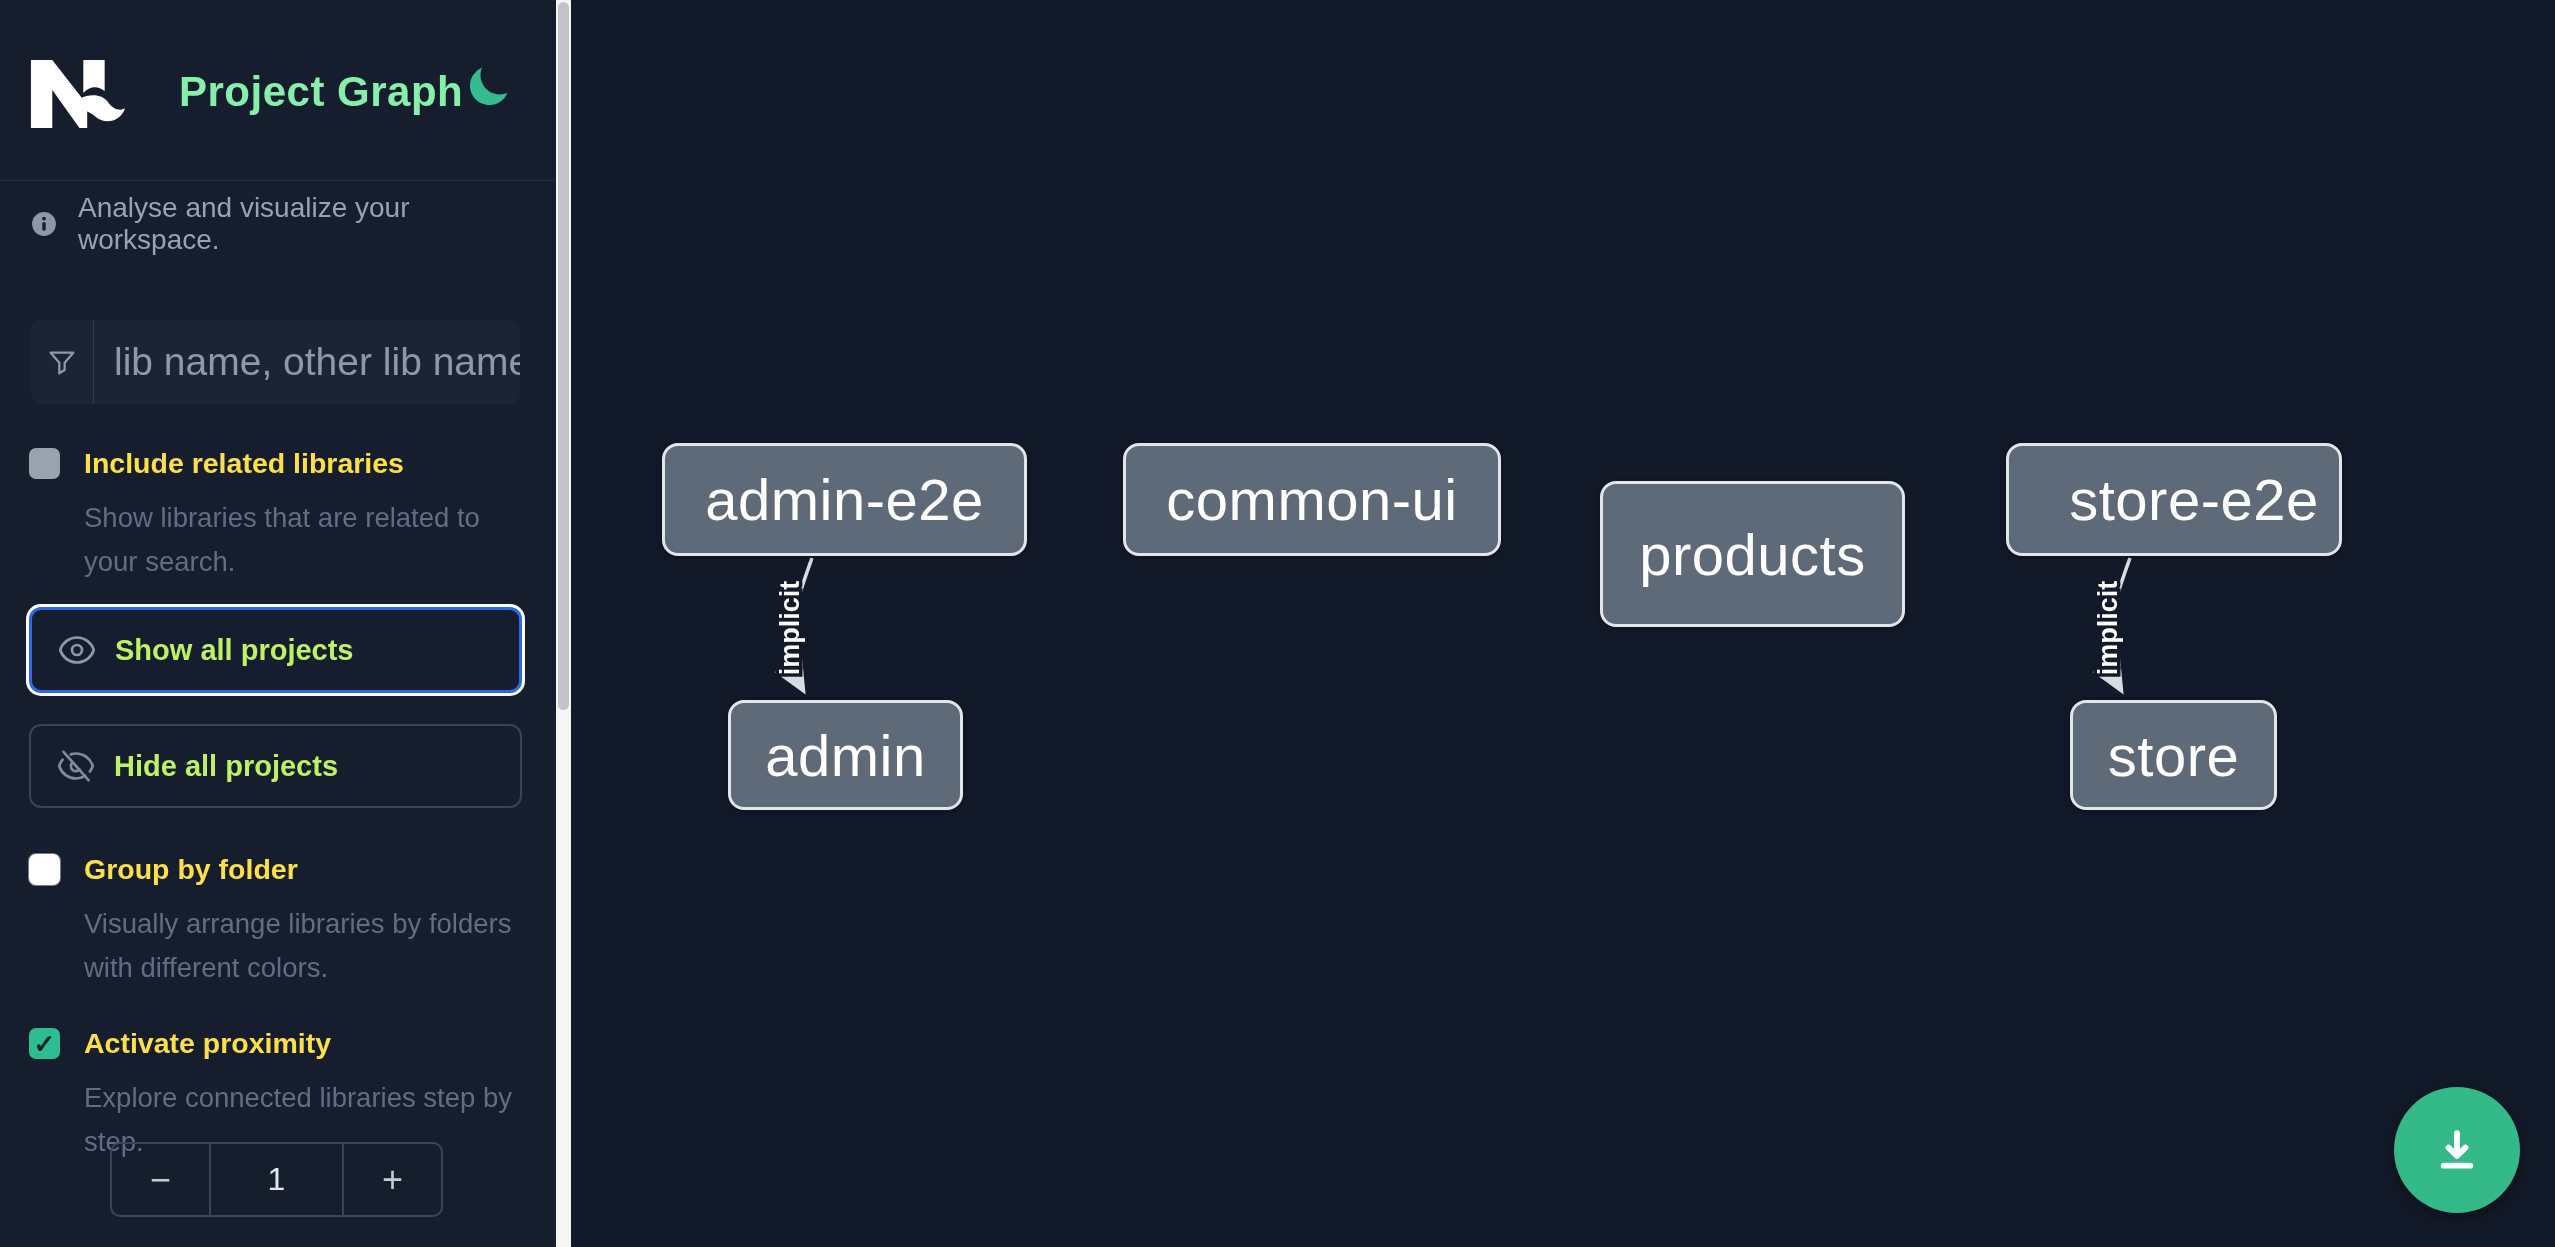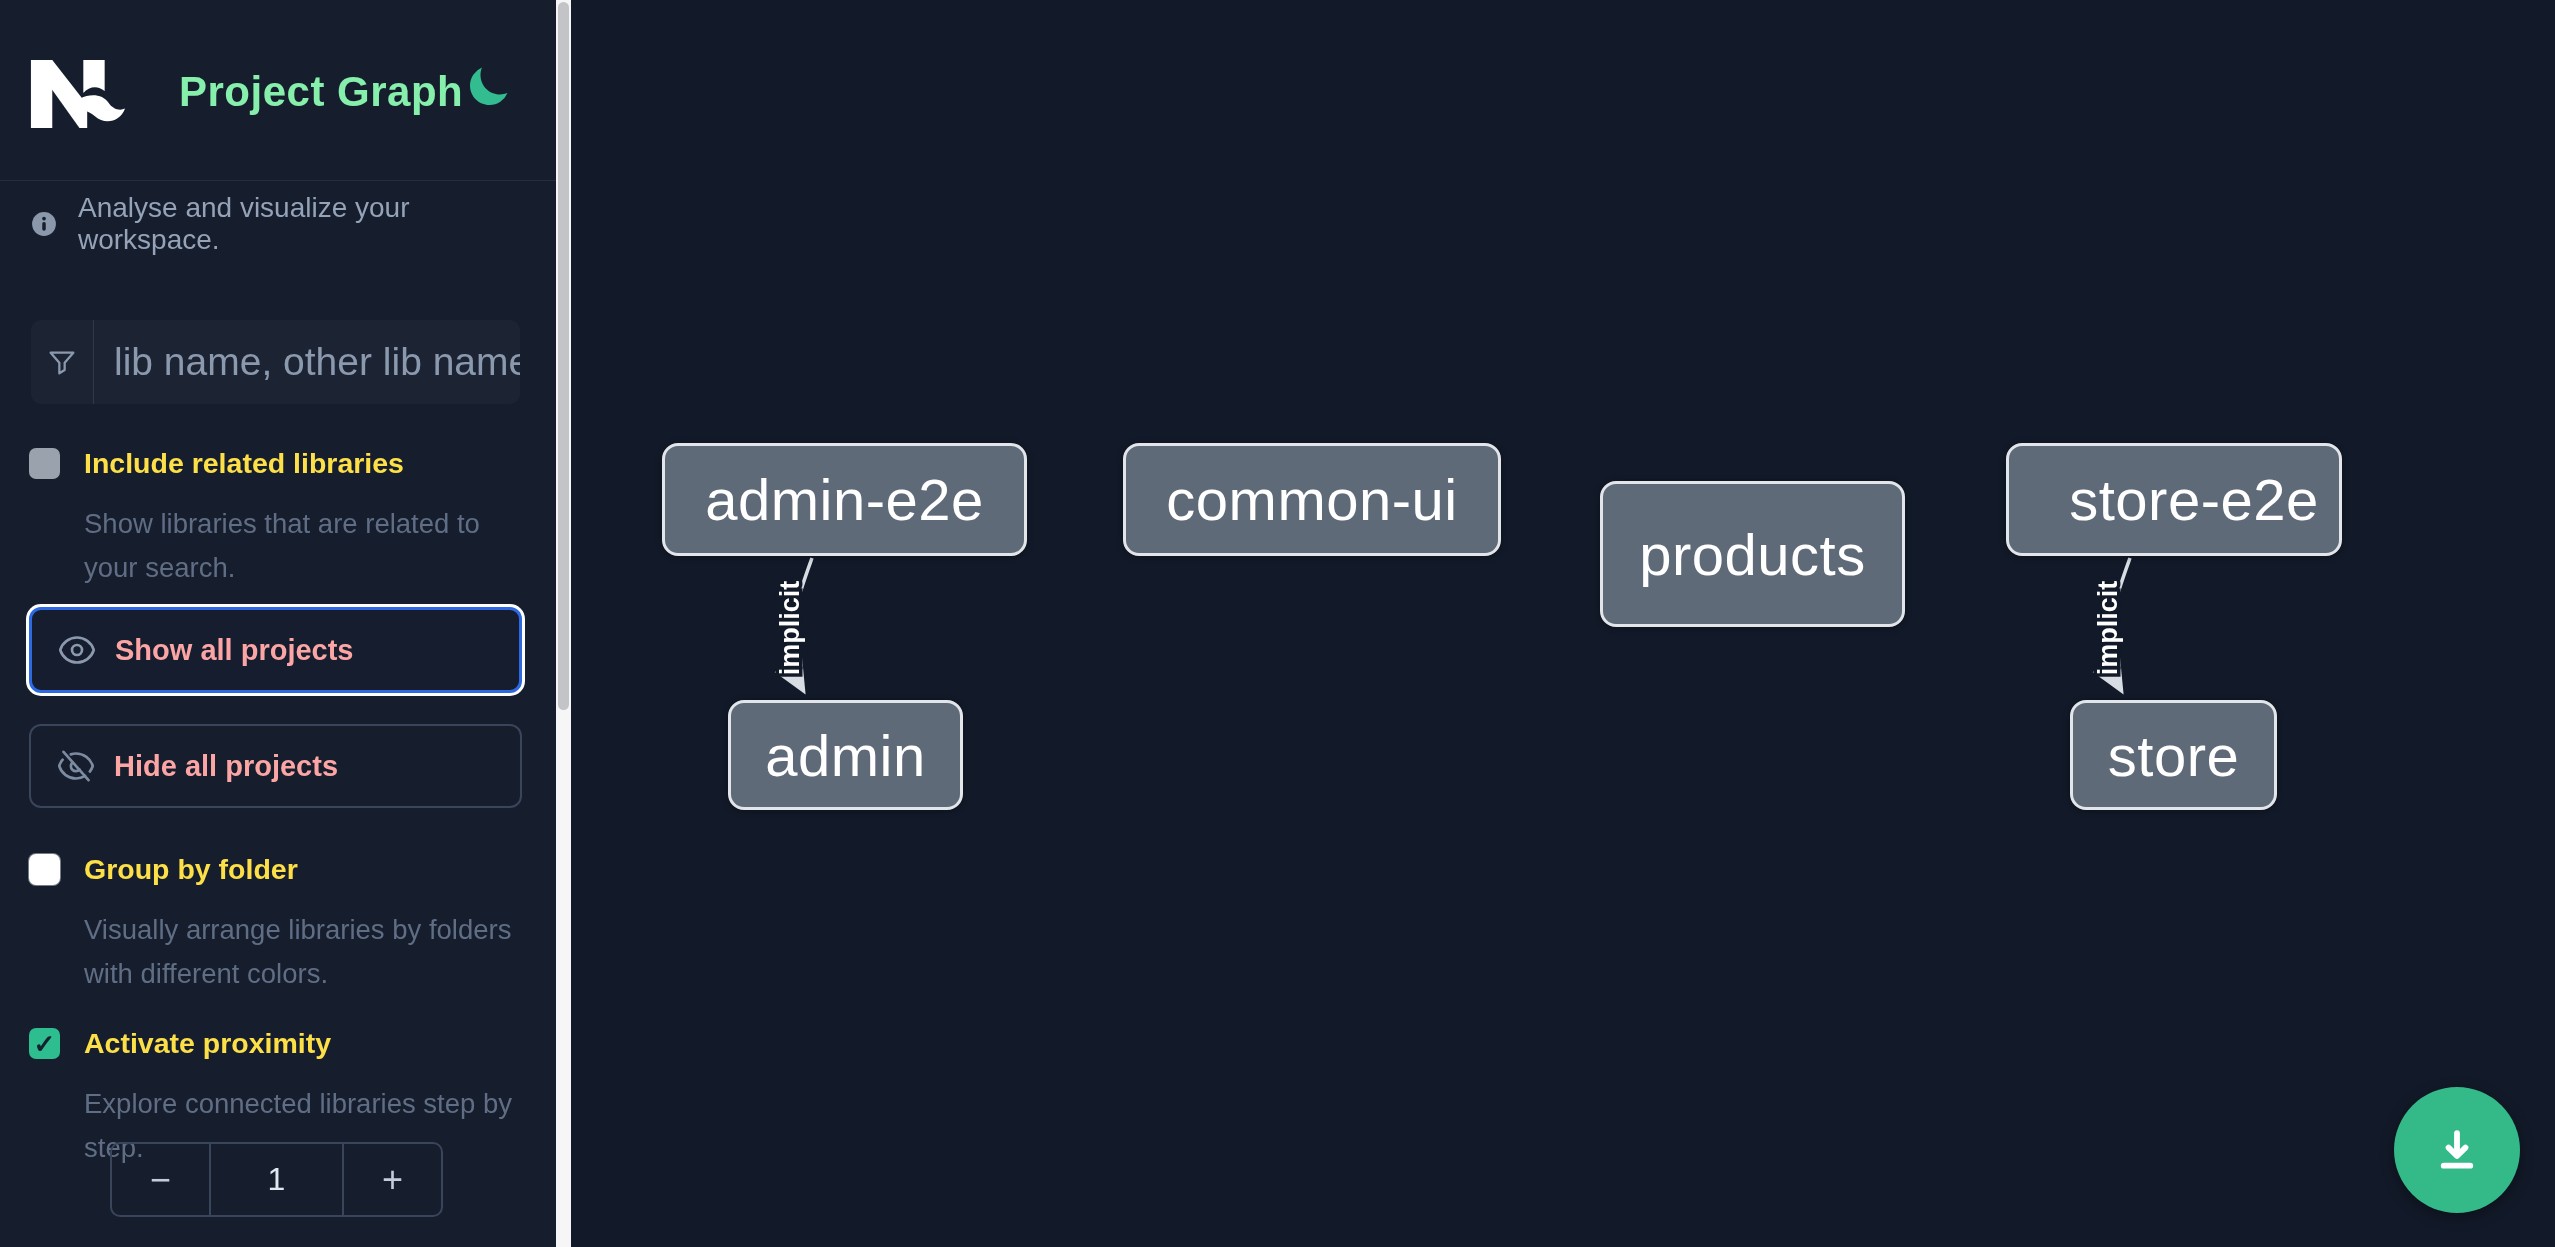--- a/index.html
+++ b/index.html
@@ -52,26 +52,26 @@
   .checkbox {
     width: 31px; height: 31px; border-radius: 7px; flex: 0 0 auto; margin-top: 2px;
     cursor: pointer; display: flex; align-items: center; justify-content: center;
   }
   .checkbox.unchecked-gray  { background: #9aa2ad; }
   .checkbox.unchecked-white { background: #ffffff; box-shadow: 0 0 0 1px #747c88; }
   .checkbox.checked-green   { background: #2ebd8e; }
   .checkbox .check-glyph { font-size: 26px; font-weight: 700; color: #17202f; line-height: 1; }
   .check-texts { width: 448px; }
   .check-label { font-size: 28.5px; font-weight: 600; color: #fde047; line-height: 34px; cursor: pointer; }
-  .check-desc  { margin-top: 22px; font-size: 27.5px; line-height: 44px; color: #5f6e85; }
+  .check-desc  { margin-top: 16px; font-size: 27.5px; line-height: 44px; color: #5f6e85; }
 
   .side-btn {
     position: absolute; left: 29px; width: 493px; display: flex; align-items: center;
     gap: 18px; padding-left: 25px; cursor: pointer;
-    background: #151d2e; color: #fca5a5; font-size: 29px; font-weight: 600;
+    background: #151d2e; color: #bef264; font-size: 29px; font-weight: 600;
     font-family: "Liberation Sans", sans-serif; border-radius: 12px;
   }
   .side-btn .btn-icon { width: 40px; height: 40px; flex: 0 0 auto; }
   .side-btn.show-all {
     top: 607px; height: 86px;
     border: 3px solid #2d6ae2; box-shadow: 0 0 0 3px #ffffff;
   }
   .side-btn.hide-all {
     top: 724px; height: 84px;
     background: transparent; border: 2px solid #39455a;

